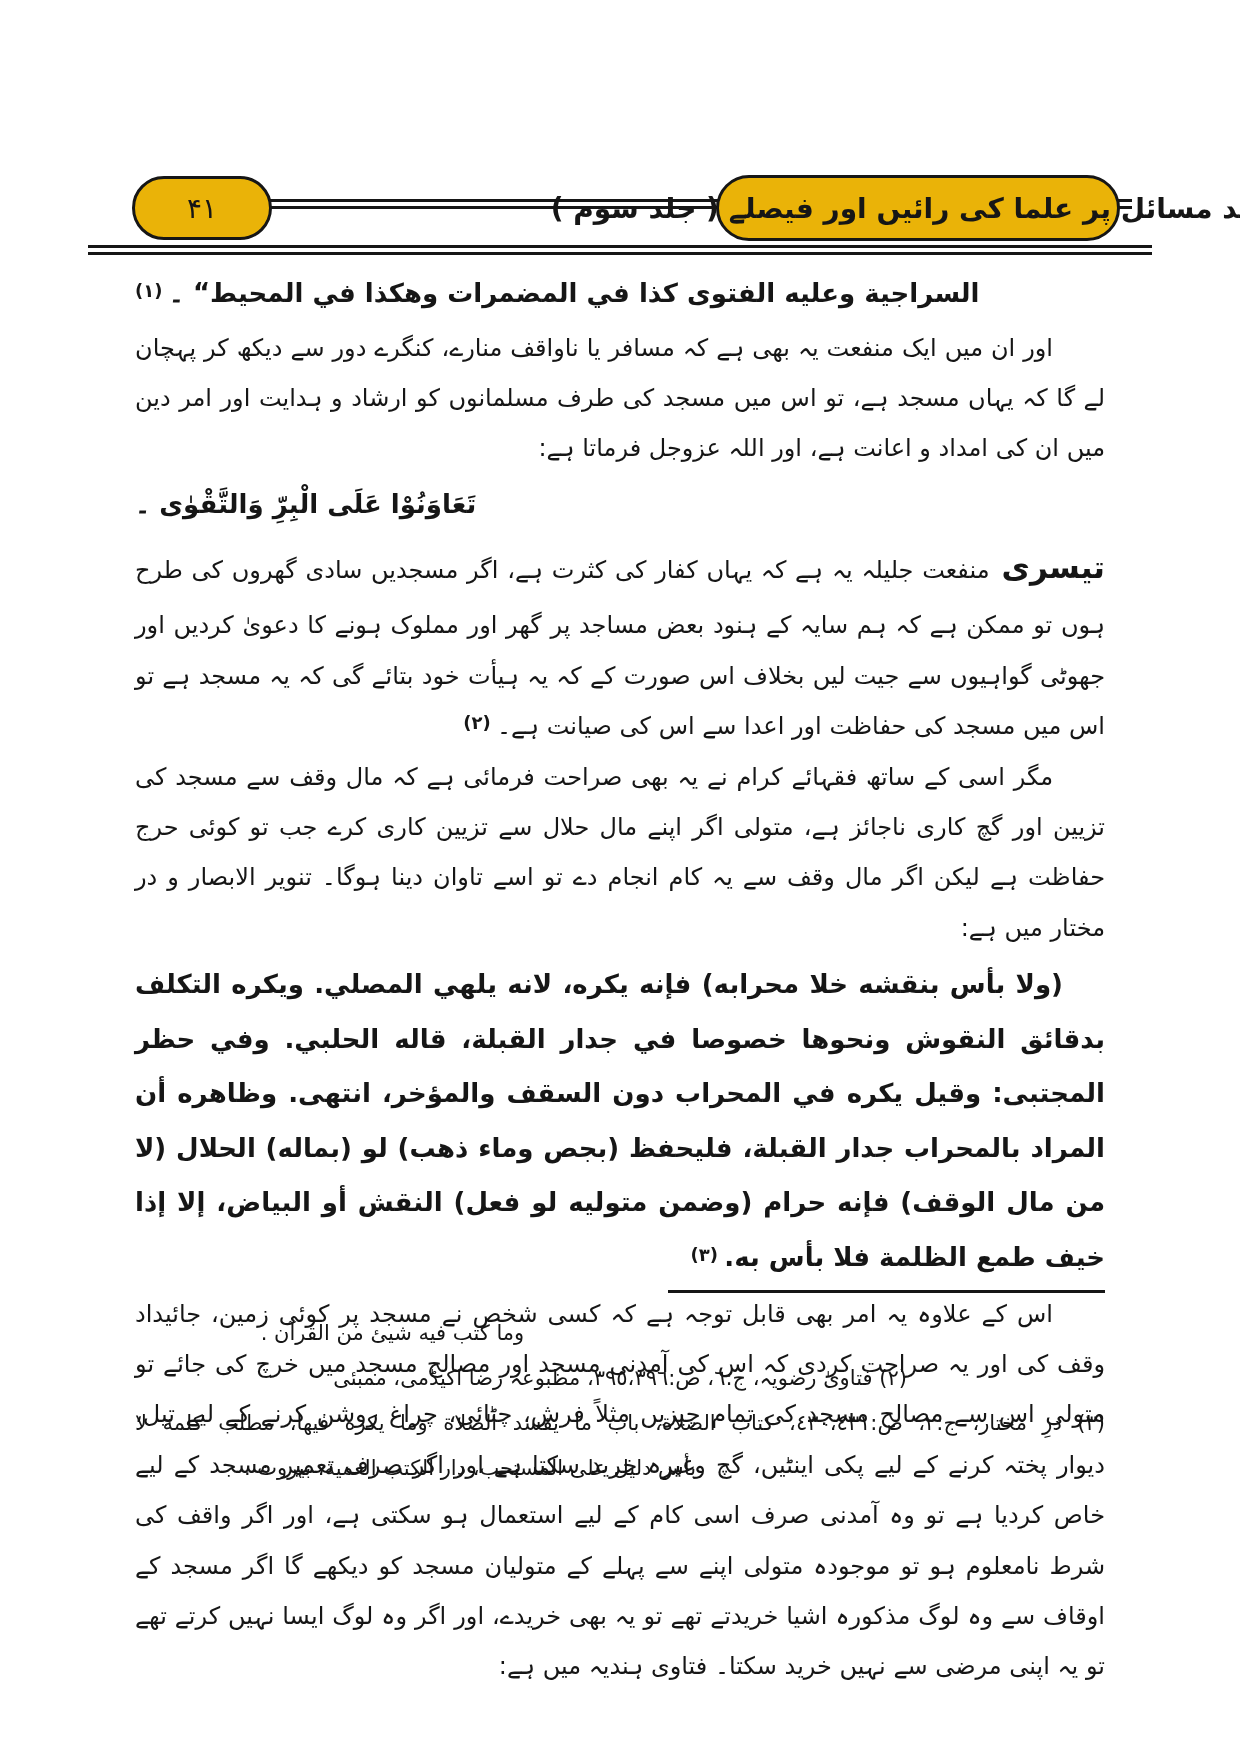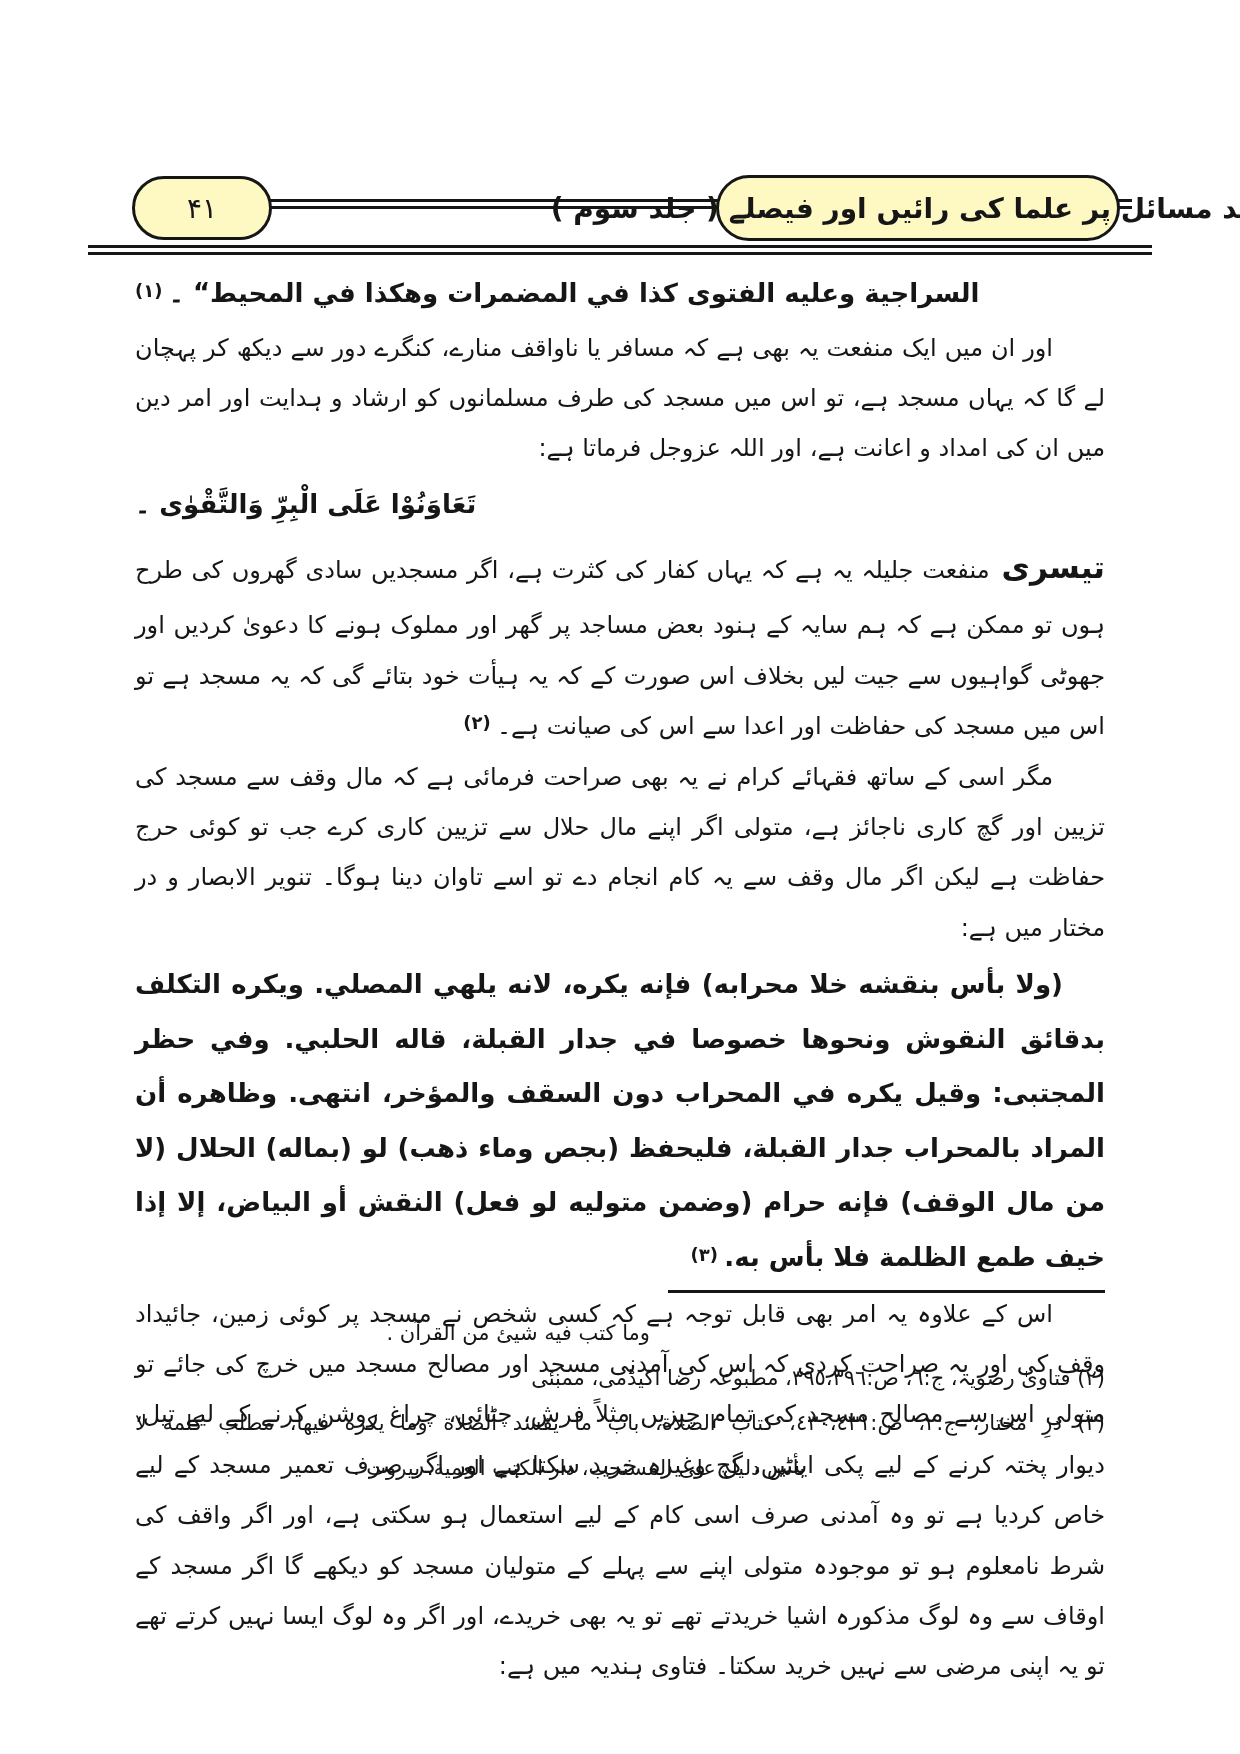--- a/index.html
+++ b/index.html
@@ -9,39 +9,39 @@
     position:relative;
     font-family:"DejaVu Sans", sans-serif;
     color:#161616;
     direction:rtl;
   }
   
   .double-line { border-top:3px solid #161616; border-bottom:3px solid #161616; height:4px; }
   .hdr-connector { position:absolute; top:199px; left:196px; right:108px; }
   .hdr-rule { position:absolute; top:245px; left:88px; right:88px; }
   .pill {
-    position:absolute; background:#fef9c3; border:3px solid #161616;
+    position:absolute; background:#eab308; border:3px solid #161616;
     display:flex; align-items:center; justify-content:center; z-index:2;
   }
   .pill-num { left:132px; top:176px; width:134px; height:58px; border-radius:32px; font-size:28px; }
   .pill-title { left:716px; top:175px; width:398px; height:60px; border-radius:34px; font-size:28px; font-weight:bold; white-space:nowrap; }
   
   .content { position:absolute; top:268px; left:135px; right:135px; direction:rtl; }
   .para { margin:0; }
   .para.arabic { font-size:26px; font-weight:bold; text-align:left; line-height:1.95; margin-bottom:4px; }
   .para.urdu { font-size:24px; line-height:2.1; text-align:justify; text-indent:52px; }
   .para.urdu.no-indent { text-indent:0; }
   .para.verse { font-size:26px; font-weight:bold; text-align:left; padding-right:152px; line-height:1.9; margin:6px 0; }
   .para.arabic-block { font-size:26px; font-weight:bold; text-align:justify; text-indent:42px; line-height:2.1; margin:4px 0; }
   .lead { font-weight:bold; font-size:31px; }
   .fn-marker { font-weight:bold; font-size:18px; vertical-align:5px; white-space:nowrap; }
   
   .footnotes { position:absolute; top:1290px; left:135px; right:135px; direction:rtl; }
   .fn-sep { width:437px; border-top:3px solid #161616; margin:0 0 18px auto; }
-  .fn-line { font-size:21px; line-height:2.15; text-align:right; }
+  .fn-line { font-size:21px; line-height:2.15; text-align:center; }
   .fn-line.full { text-align:justify; text-align-last:justify; }
   .fn-line.ind1 { padding-right:455px; }
   .fn-line.ind2 { padding-right:300px; }
 </style>
 </head>
 <body>
 
 <div>
   <div class="double-line hdr-connector"></div>
   <div class="pill pill-num">

